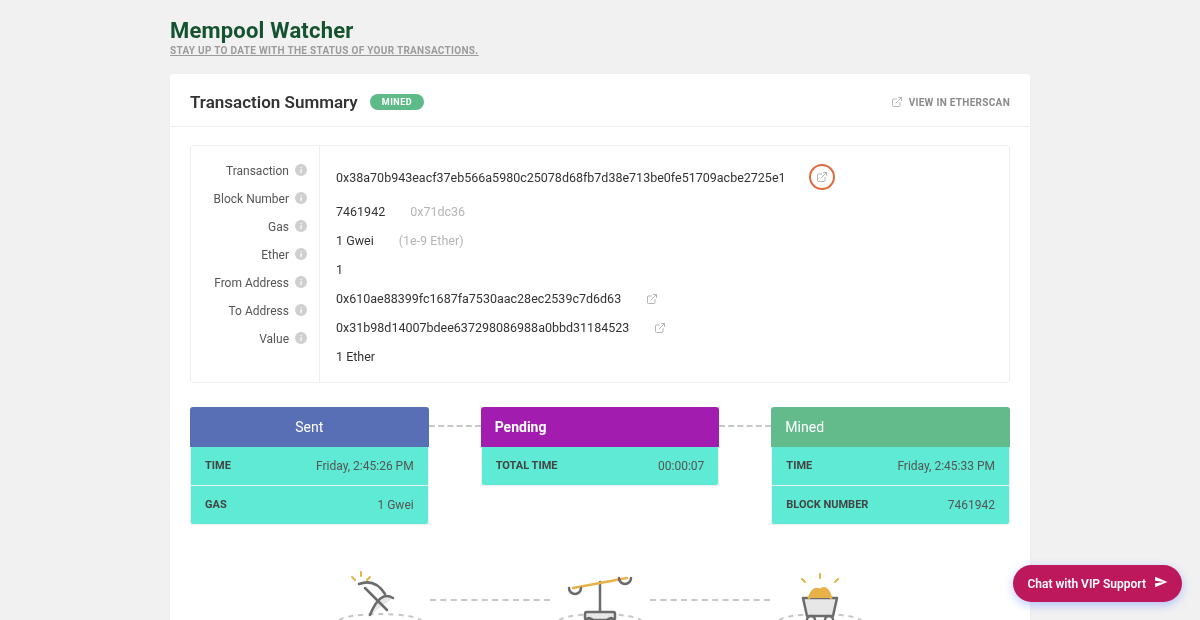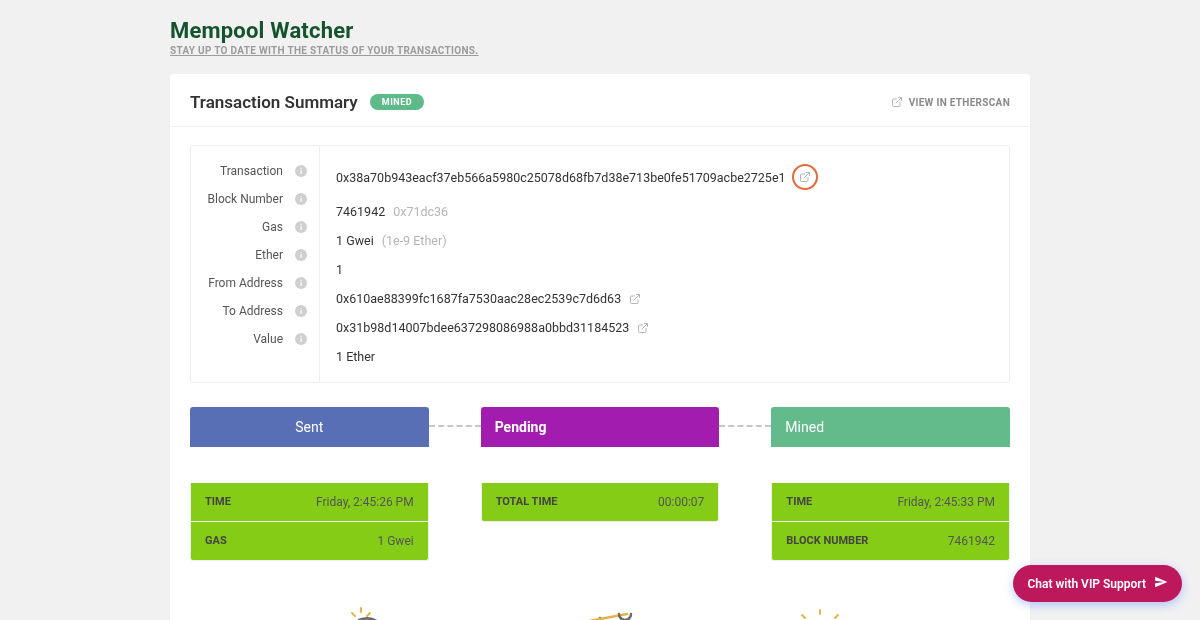--- a/index.html
+++ b/index.html
@@ -42,57 +42,56 @@
   .summary-box {
     margin: 18px 20px 0 20px;
     border: 1px solid #eee;
     border-radius: 3px;
     display:flex;
   }
   .labels-col {
     width: 128px; padding: 18px 12px 18px 0;
     display:flex; flex-direction:column; gap:14px;
   }
-  .label-item { display:flex; justify-content:flex-end; align-items:center; gap:12px; font-size:12px; color:#555;}
+  .label-item { display:flex; justify-content:flex-end; gap:6px; font-size:12px; color:#555;}
   .info-dot {
     width:12px; height:12px; border-radius:50%; background:#cfcfcf;
     display:inline-flex; align-items:center; justify-content:center;
     color:#fff; font-size:8px; font-weight:700;
   }
   .values-col {
     flex:1; padding: 18px 16px 18px 16px;
     border-left: 1px solid #eee;
     display:flex; flex-direction:column; gap:14px;
     font-size:12.5px; color:#333;
   }
-  .value-row { display:flex; align-items:center; gap:8px; }
+  .value-row { display:flex; align-items:center; gap:25px; }
   .muted { color:#b5b5b5; }
   .ext-icon svg { width:12px; height:12px; display:block; }
   .ext-icon path, .ext-icon polyline, .ext-icon line { stroke:#b5b5b5; stroke-width:2; fill:none; stroke-linecap:round; stroke-linejoin:round;}
   .circle-highlight {
     width:26px; height:26px; border:2px solid #e06a3c; border-radius:50%;
     display:flex; align-items:center; justify-content:center; margin-left:-2px;
   }
 
   .timeline {
     display:flex; gap:0; margin: 24px 20px 0 20px; align-items:flex-start;
   }
   .stage { flex:1; position:relative; }
   .stage + .stage { margin-left: 52px; }
   .stage-head {
     padding:12px 14px; color:#fff; font-size:14px; border-top-left-radius:3px; border-top-right-radius:3px;
   }
   .stage-sent   .stage-head { background:#586fb5;text-align:center; }
   .stage-pending .stage-head { background:#a21caf;font-weight:bold; }
   .stage-mined  .stage-head { background:#63bb8c; }
   .stage-body {
-    background:#84cc16; border:1px solid #eee; border-top:none;
+    background:#5eead4; border:1px solid #eee; border-top:none;
     border-bottom-left-radius:3px; border-bottom-right-radius:3px;
     font-size:12px;
-    margin-top:36px;
   }
   .stage-row {
     display:flex; justify-content:space-between; padding:12px 14px;
   }
   .stage-row + .stage-row { border-top:1px solid #f1f1f1; }
   .stage-row .k { font-weight:700; color:#444; font-size:11px;}
   .stage-row .v { color:#555; }
   .connector {
     position:absolute; top:18px; right:-52px; width:52px; height:0;
     border-top:2px dashed #c7c7c7;

